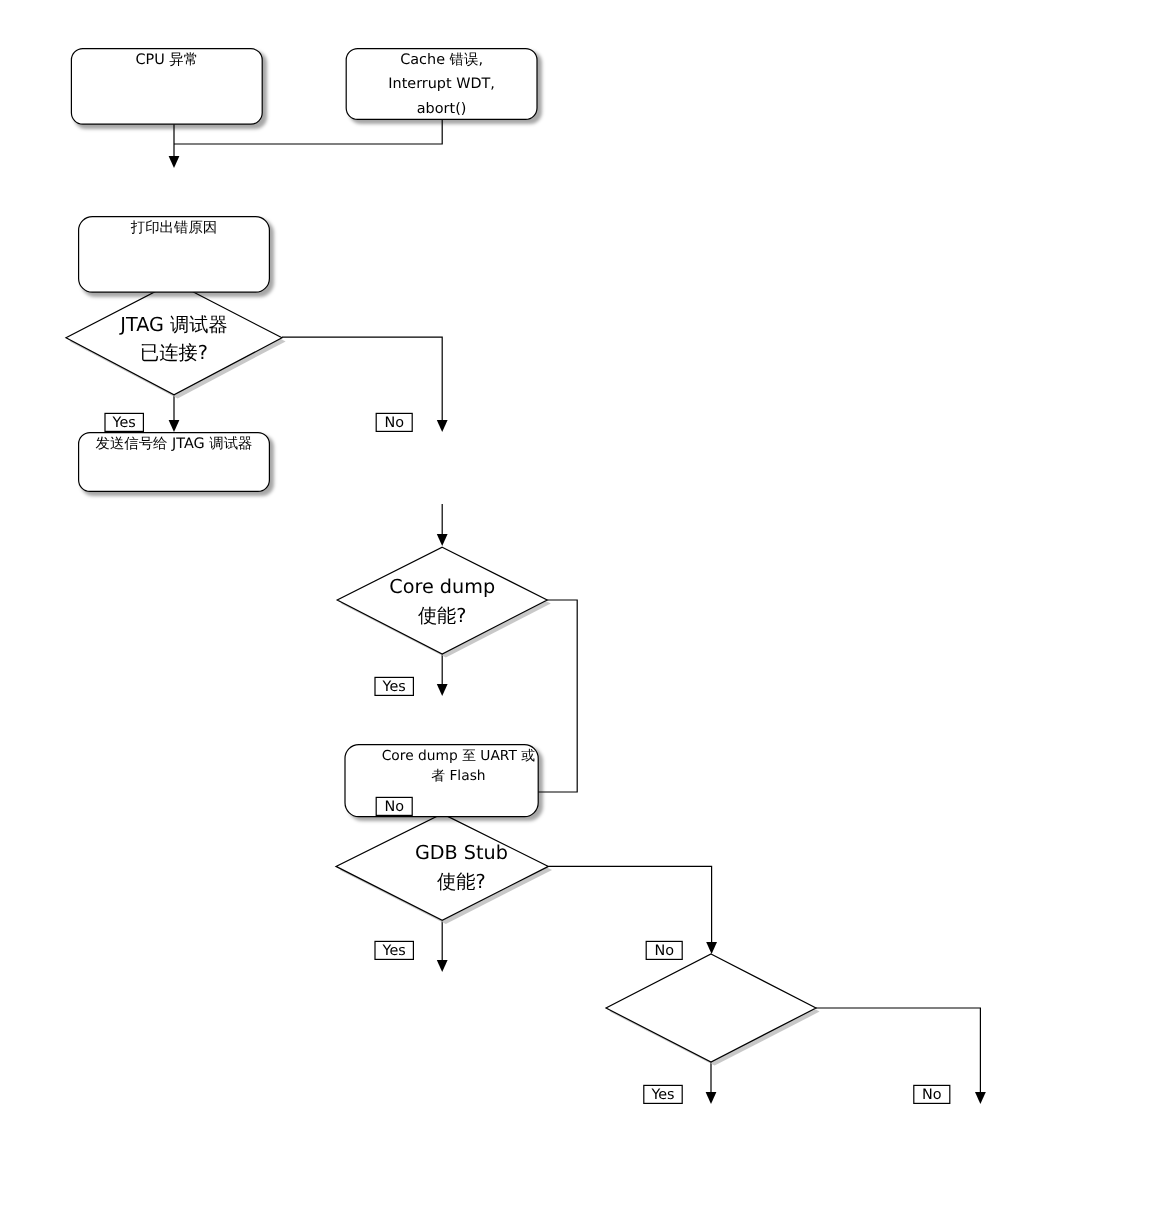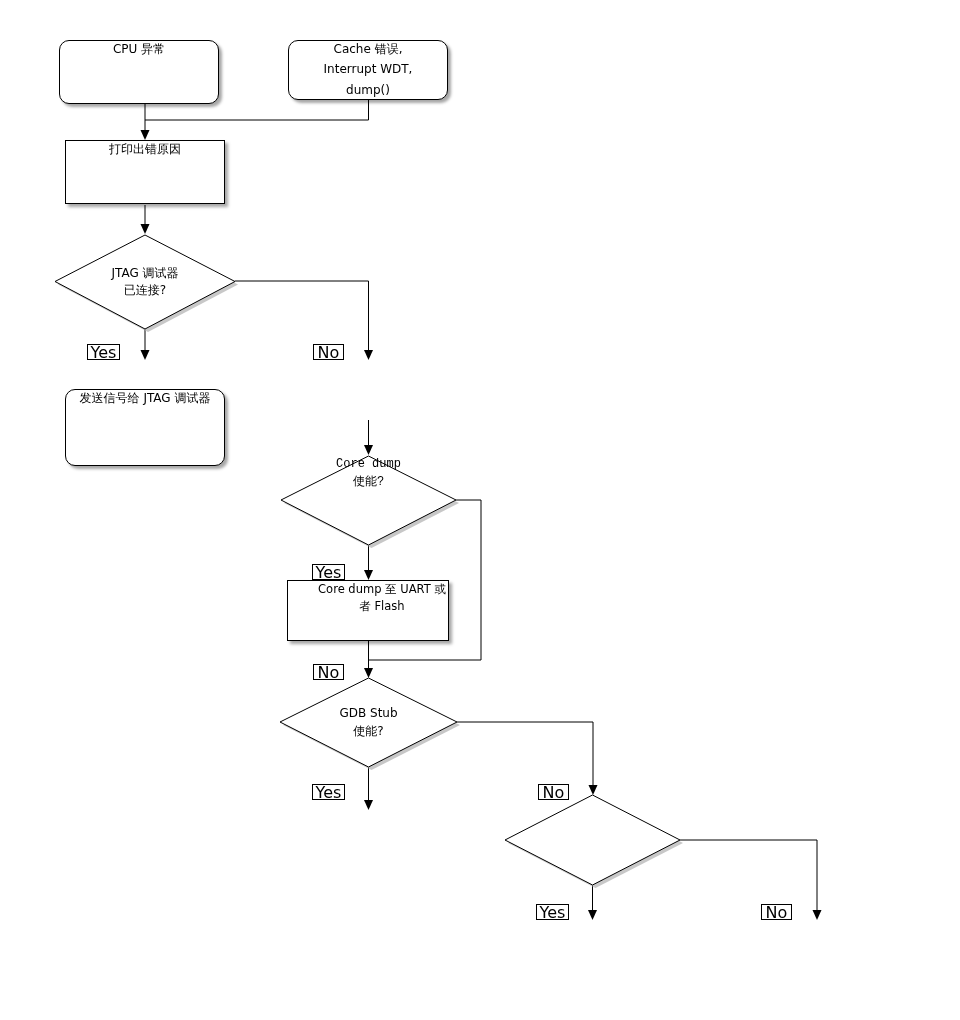--- a/index.html
+++ b/index.html
@@ -29,39 +29,39 @@
     flex-direction: column;
     align-items: center;
     justify-content: space-between;
     text-align: center;
     font-size: 12px;
     color: #000000;
     line-height: 1.45;
     box-shadow: 3px 3px 3px rgba(0,0,0,0.35);
   }
   .terminal { border-radius: 10px; }
-  .process  { border-radius: 0; }
+  .process  { border-radius: 12px; margin-top: 40px; }
   .diamond-text {
     position: absolute;
     display: flex;
     flex-direction: column;
     align-items: center;
     justify-content: center;
     text-align: center;
-    font-size: 12px;
+    font-size: 16px;
     color: #000000;
     line-height: 1.45;
     pointer-events: none;
   }
   .edge-label {
     position: absolute;
     box-sizing: border-box;
     background: #ffffff;
     border: 1px solid #000000;
-    font-size: 16px;
+    font-size: 12px;
     color: #000000;
     display: flex;
     align-items: center;
     justify-content: center;
     z-index: 3;
   }
   .node, .diamond-text { z-index: 2; }
 </style>
 </head>
 <body>
@@ -113,63 +113,63 @@
     </g>
   </svg>
 
   <div class="node terminal" style="left:59px; top:40px; width:160px; height:64px;">
     <span>CPU 异常</span>
   </div>
 
   <div class="node terminal" style="left:288px; top:40px; width:160px; height:60px;">
     <span>Cache 错误,</span>
     <span>Interrupt WDT,</span>
-    <span>dump()</span>
+    <span>abort()</span>
   </div>
 
   <div class="node process" style="left:65px; top:140px; width:160px; height:64px;">
     <span>打印出错原因</span>
   </div>
 
   <div class="diamond-text" style="left:55px; top:235px; width:180px; height:94px;">
     <span>JTAG 调试器</span>
     <span>已连接?</span>
   </div>
 
   <div class="edge-label" style="left:87px; top:344px; width:33px; height:16px;">
     <span>Yes</span>
   </div>
 
-  <div class="node terminal" style="left:65px; top:360px; width:160px; height:77px;margin-top:29px;">
+  <div class="node terminal" style="left:65px; top:360px; width:160px; height:50px;">
     <span>发送信号给 JTAG 调试器</span>
   </div>
 
   <div class="edge-label" style="left:313px; top:344px; width:31px; height:16px;">
     <span>No</span>
   </div>
 
 
-  <div class="diamond-text" style="left:281px; top:429px; width:175px; height:89px;font-family:Liberation Mono, monospace;">
+  <div class="diamond-text" style="left:281px; top:456px; width:175px; height:89px;">
     <span>Core dump</span>
     <span>使能?</span>
   </div>
 
   <div class="edge-label" style="left:312px; top:564px; width:33px; height:16px;">
     <span>Yes</span>
   </div>
 
   <div class="node process" style="left:287px; top:580px; width:162px; height:61px; font-size:11.5px;padding-left:28px;">
     <span>Core dump 至 UART 或者 Flash</span>
   </div>
 
   <div class="edge-label" style="left:313px; top:664px; width:31px; height:16px;">
     <span>No</span>
   </div>
 
-  <div class="diamond-text" style="left:280px; top:678px; width:177px; height:89px;">
+  <div class="diamond-text" style="left:296px; top:678px; width:177px; height:89px;">
     <span>GDB Stub</span>
     <span>使能?</span>
   </div>
 
   <div class="edge-label" style="left:312px; top:784px; width:33px; height:16px;">
     <span>Yes</span>
   </div>
 
 
   <div class="edge-label" style="left:538px; top:784px; width:31px; height:16px;">

